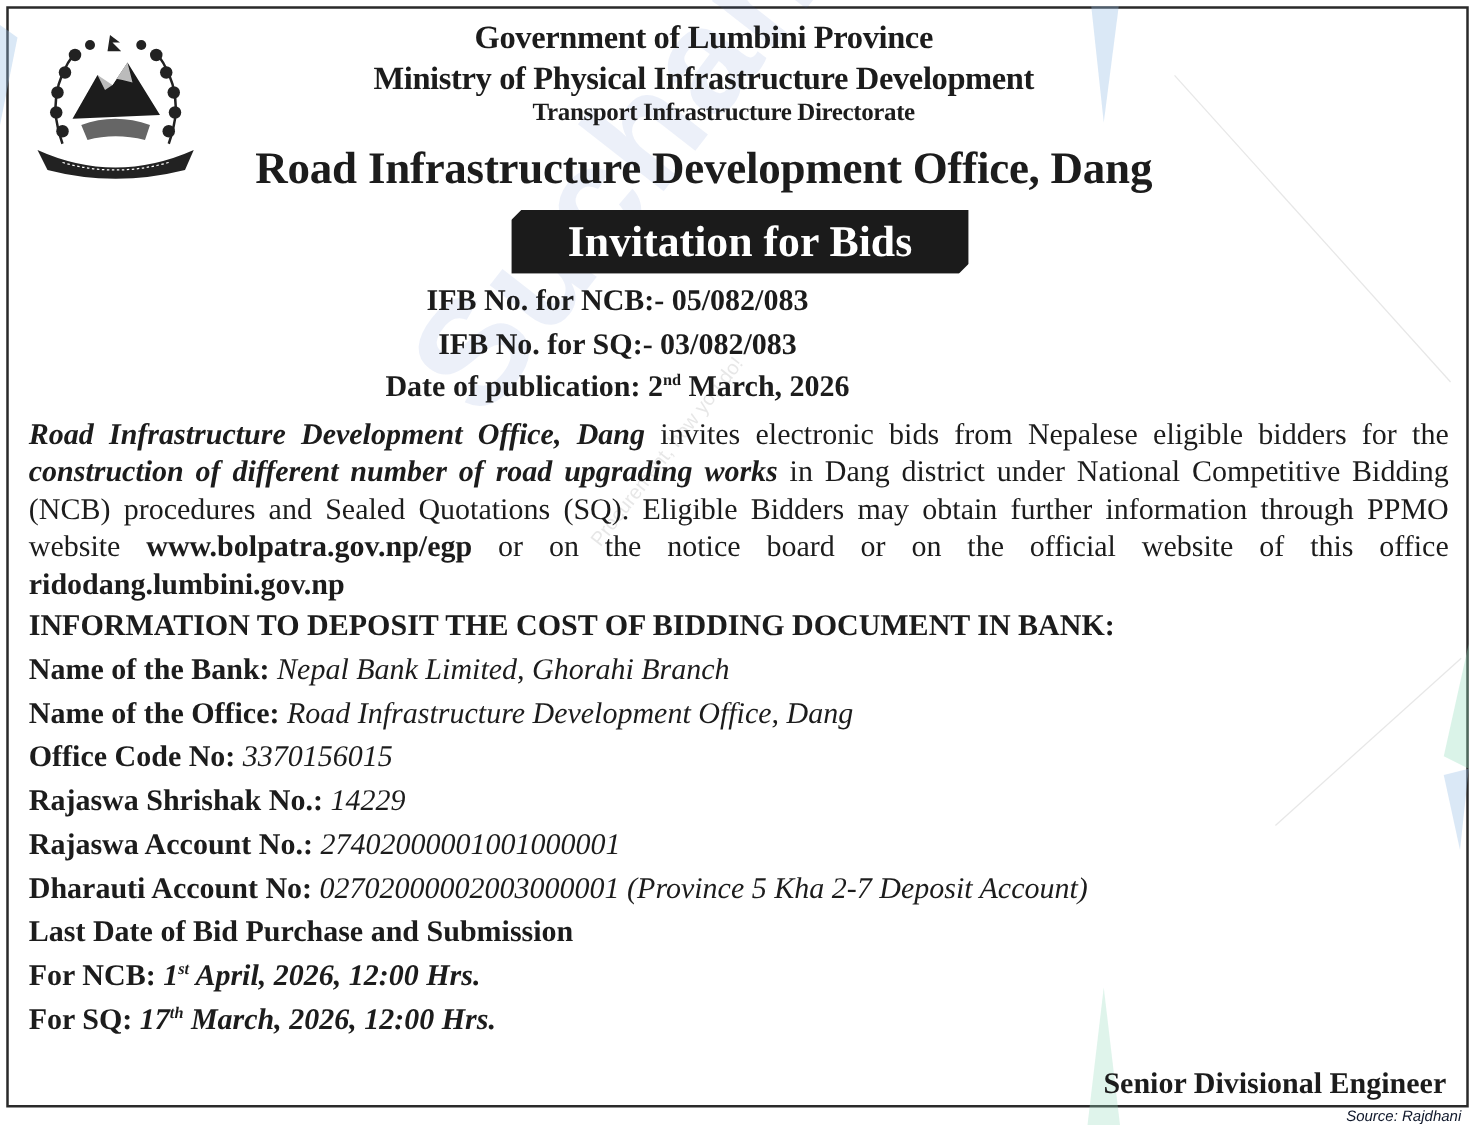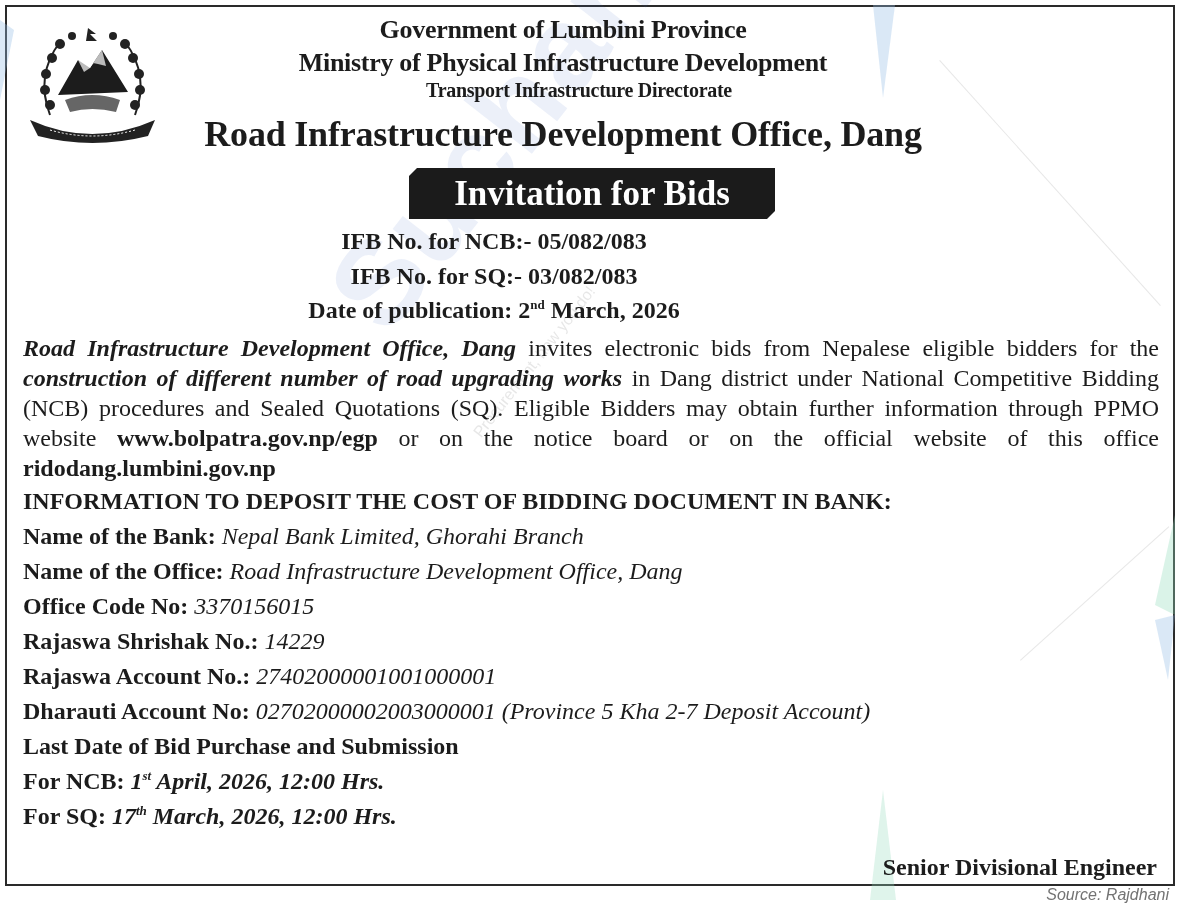--- a/index.html
+++ b/index.html
@@ -20,21 +20,21 @@
     .ifb1 { top: 228px; } .ifb2 { top: 263px; text-align: center; } .ifb3 { top: 297px; }
     sup { font-size: 13px; vertical-align: super; line-height: 0; }
     .para { position: absolute; left: 23px; top: 333px; width: 1136px; font-size: 24px; line-height: 30px; text-align: justify; text-align-last: left; }
     .bi { font-weight: bold; font-style: italic; }
     .b { font-weight: bold; }
     .info { position: absolute; left: 23px; font-size: 24px; line-height: 30px; white-space: nowrap; }
     .info .lab { font-weight: bold; }
     .info .val { font-style: italic; }
     .info .bval { font-style: italic; font-weight: bold; }
     .sig { position: absolute; right: 24px; top: 838px; font-weight: bold; font-size: 24px; margin-top: 16px; }
-    .src { position: absolute; right: 12px; top: 886px; font-family: "Liberation Sans", sans-serif; font-style: italic; font-size: 16px; color: #737373; }
+    .src { position: absolute; right: 12px; top: 886px; font-family: "Liberation Sans", sans-serif; font-style: italic; font-size: 12px; color: #0f172a; }
   </style>
 </head>
 <body>
 
 <div class="frame"></div>
 
 <div class="wm wm-word">Suchana</div>
 <div class="wm wm-sub">Procurement, how you do!</div>
 <div class="wm wm-line" style="left:940px;top:60px;width:330px;transform:rotate(48deg);"></div>
 <div class="wm wm-line" style="left:1020px;top:660px;width:200px;transform:rotate(-42deg);"></div>

